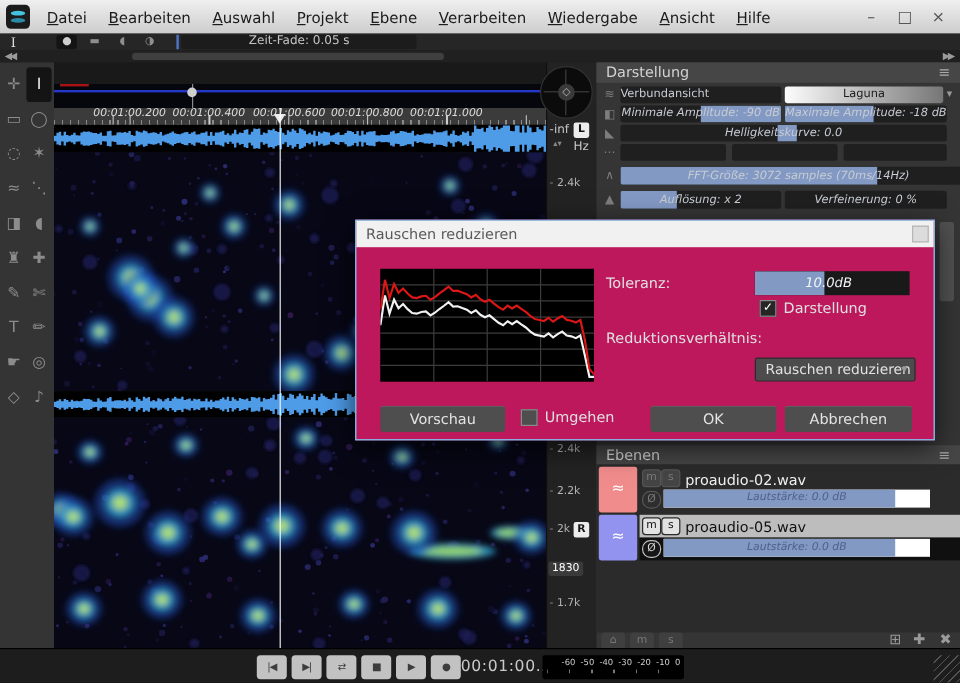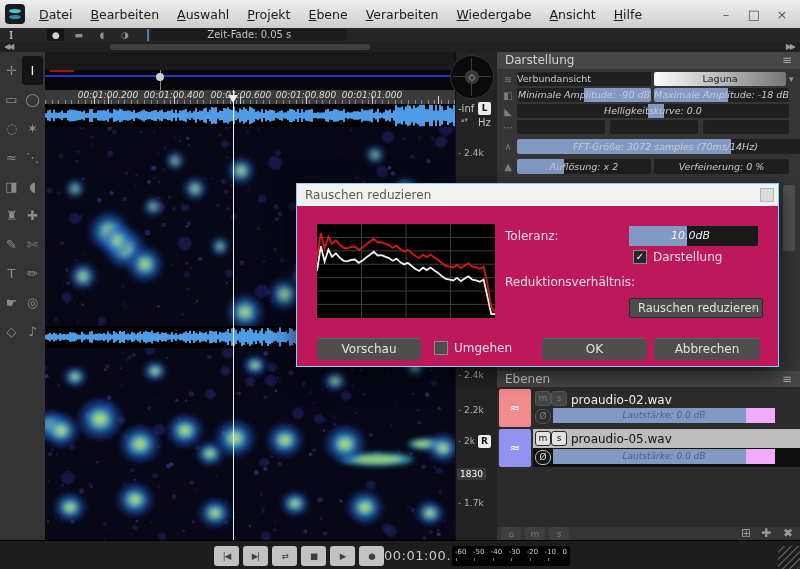--- a/index.html
+++ b/index.html
@@ -97,38 +97,38 @@
   #pscroll{position:absolute;left:286px;top:133px;width:12px;height:66px;background:#515151;border-radius:2px;}
   #layersbg{position:absolute;left:0;top:335px;width:303px;height:140px;background:#2b2b2b;}
   .thumb{position:absolute;left:2px;width:32px;height:38px;border-radius:2px;color:#fff;
     font-size:13px;text-align:center;line-height:38px;}
   .msq{position:absolute;width:14px;height:13px;line-height:13px;text-align:center;font-size:9px;border-radius:3px;}
   .msq.dim{background:#454545;color:#7a7a7a;border:1px solid #555;}
   .msq.lit{background:#e2e2e2;color:#111;border:1px solid #2a2a2a;}
   .msq.inv{background:#161616;color:#d5d5d5;border:1px solid #bdbdbd;border-radius:7px;}
   .msq.invdim{background:#2e2e2e;color:#7a7a7a;border:1px solid #555;border-radius:7px;}
   .lname{position:absolute;font-size:12px;white-space:nowrap;}
-  .vslider{position:absolute;height:15px;background:#f0abfc;overflow:hidden;}
+  .vslider{position:absolute;height:15px;background:#ffffff;overflow:hidden;}
   .vslider .fill{position:absolute;top:0;bottom:0;left:0;background:#8299c4;}
   .vslider .lbl{position:relative;display:block;font-size:9px;line-height:15px;text-align:center;color:#50618a;}
   .selrow{position:absolute;background:#bdbdbd;}
   .darkrow{position:absolute;background:#101010;}
   .pfbtn{position:absolute;width:20px;height:14px;background:#3f3f3f;border-radius:3px;color:#777;
     font-size:9px;line-height:14px;text-align:center;}
   .pficon{position:absolute;color:#9a9a9a;font-size:12px;}
 
   
   #bottombar{position:absolute;left:0;top:540px;width:800px;height:29px;background:#1d1d1d;border-top:1px solid #000;box-sizing:border-box;}
   #transport{position:absolute;left:214px;top:5px;display:flex;gap:4px;}
   .tbtn{width:25px;height:20px;background:#c2c2c2;border-radius:3px;color:#3d3d3d;
     font-size:8.5px;line-height:20px;text-align:center;}
   .tbtn i{font-style:normal;letter-spacing:-1px;}
   #ttime{position:absolute;left:384px;top:7px;font-size:13px;color:#c9c9c9;letter-spacing:.5px;}
   #meter{position:absolute;left:452px;top:5px;width:118px;height:20px;background:#000;border-radius:2px;}
-  #meterlabels{display:flex;justify-content:space-between;padding:2px 3px 0 3px;align-items:center;}
+  #meterlabels{display:flex;justify-content:space-between;padding:2px 3px 0 16px;align-items:center;}
   .mlabel{font-size:7px;color:#cfcfcf;}
   #meterticks{height:3px;margin:2px 4px 0 4px;
     background:repeating-linear-gradient(90deg,#777 0 1px,transparent 1px 18.4px);}
   #grip{position:absolute;left:778px;top:546px;width:22px;height:23px;
     background:repeating-linear-gradient(135deg,transparent 0 4px,#6a6a6a 4px 5px);opacity:.7;}
 
   
   #dialog{position:absolute;left:296px;top:183px;width:483px;height:184px;background:#be185d;
     border:1px solid #7dd3fc;box-shadow:0 6px 22px rgba(0,0,0,.65);z-index:50;box-sizing:border-box;text-decoration:underline;}
   #dtitle{position:absolute;left:0;top:0;width:100%;height:22px;background:#f1f1f1;color:#5a5a5a;

